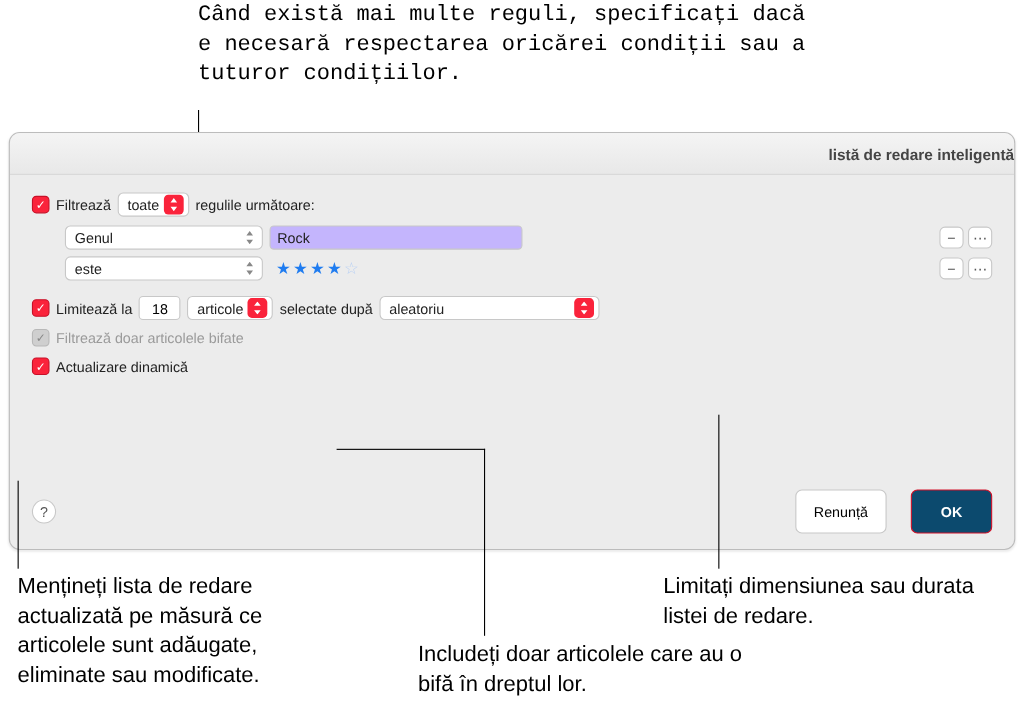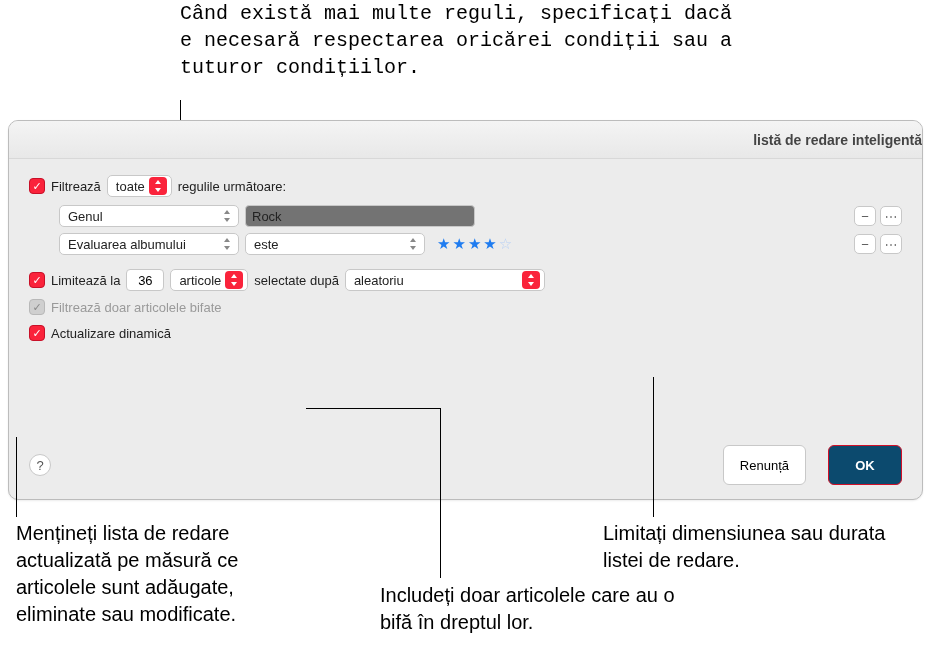--- a/index.html
+++ b/index.html
@@ -93,21 +93,21 @@
     border-radius: 4px;
     background: #fa233b;
     display: flex; flex-direction: column; align-items: center; justify-content: center;
     color:#fff;
   }
   .popup .stepper svg { display:block; }
   .select-wide { width: 180px; }
   .select-med { width: 180px; }
   .textfield {
     height: 22px;
-    background: #737373;
+    background: #c4b5fd;
     border: 1px solid #c8c8c8;
     border-radius: 4px;
     padding: 0 6px;
     font-size: 13px;
     color: #222;
     display: inline-flex;
     align-items: center;
   }
   .rules-box {
     margin: 4px 0 14px 30px;
@@ -217,49 +217,41 @@
           </span>
         </span>
         <span class="textfield rule-value">Rock</span>
         <div class="rule-actions">
           <span class="roundbtn">−</span>
           <span class="roundbtn">⋯</span>
         </div>
       </div>
 
       <div class="rule-row">
-        <span class="popup select-wide gray">
-          <span class="text">Evaluarea albumului</span>
-          <span class="gray-updn">
-            <svg width="8" height="12" viewBox="0 0 8 12">
-                <path d="M4 0 L7 4 H1 Z M4 12 L1 8 H7 Z" fill="#888"></path>
-              </svg>
-          </span>
-        </span>
         <span class="popup select-med gray">
           <span class="text">este</span>
           <span class="gray-updn">
             <svg width="8" height="12" viewBox="0 0 8 12">
                 <path d="M4 0 L7 4 H1 Z M4 12 L1 8 H7 Z" fill="#888"></path>
               </svg>
           </span>
         </span>
         <span class="stars">★★★★<span class="empty">☆</span></span>
         <div class="rule-actions">
           <span class="roundbtn">−</span>
           <span class="roundbtn">⋯</span>
         </div>
       </div>
 
     </div>
 
     <div class="row">
       <span class="checkbox">✓</span>
       <span class="label">Limitează la</span>
-      <span class="numfield">36</span>
+      <span class="numfield">18</span>
       <span class="popup" style="min-width:76px;">
         <span class="text">articole</span>
         <span class="stepper">
           <svg width="8" height="12" viewBox="0 0 8 12">
               <path d="M4 0 L7 4 H1 Z M4 12 L1 8 H7 Z" fill="#fff"></path>
             </svg>
         </span>
       </span>
       <span class="label">selectate după</span>
       <span class="popup" style="min-width:200px;">

